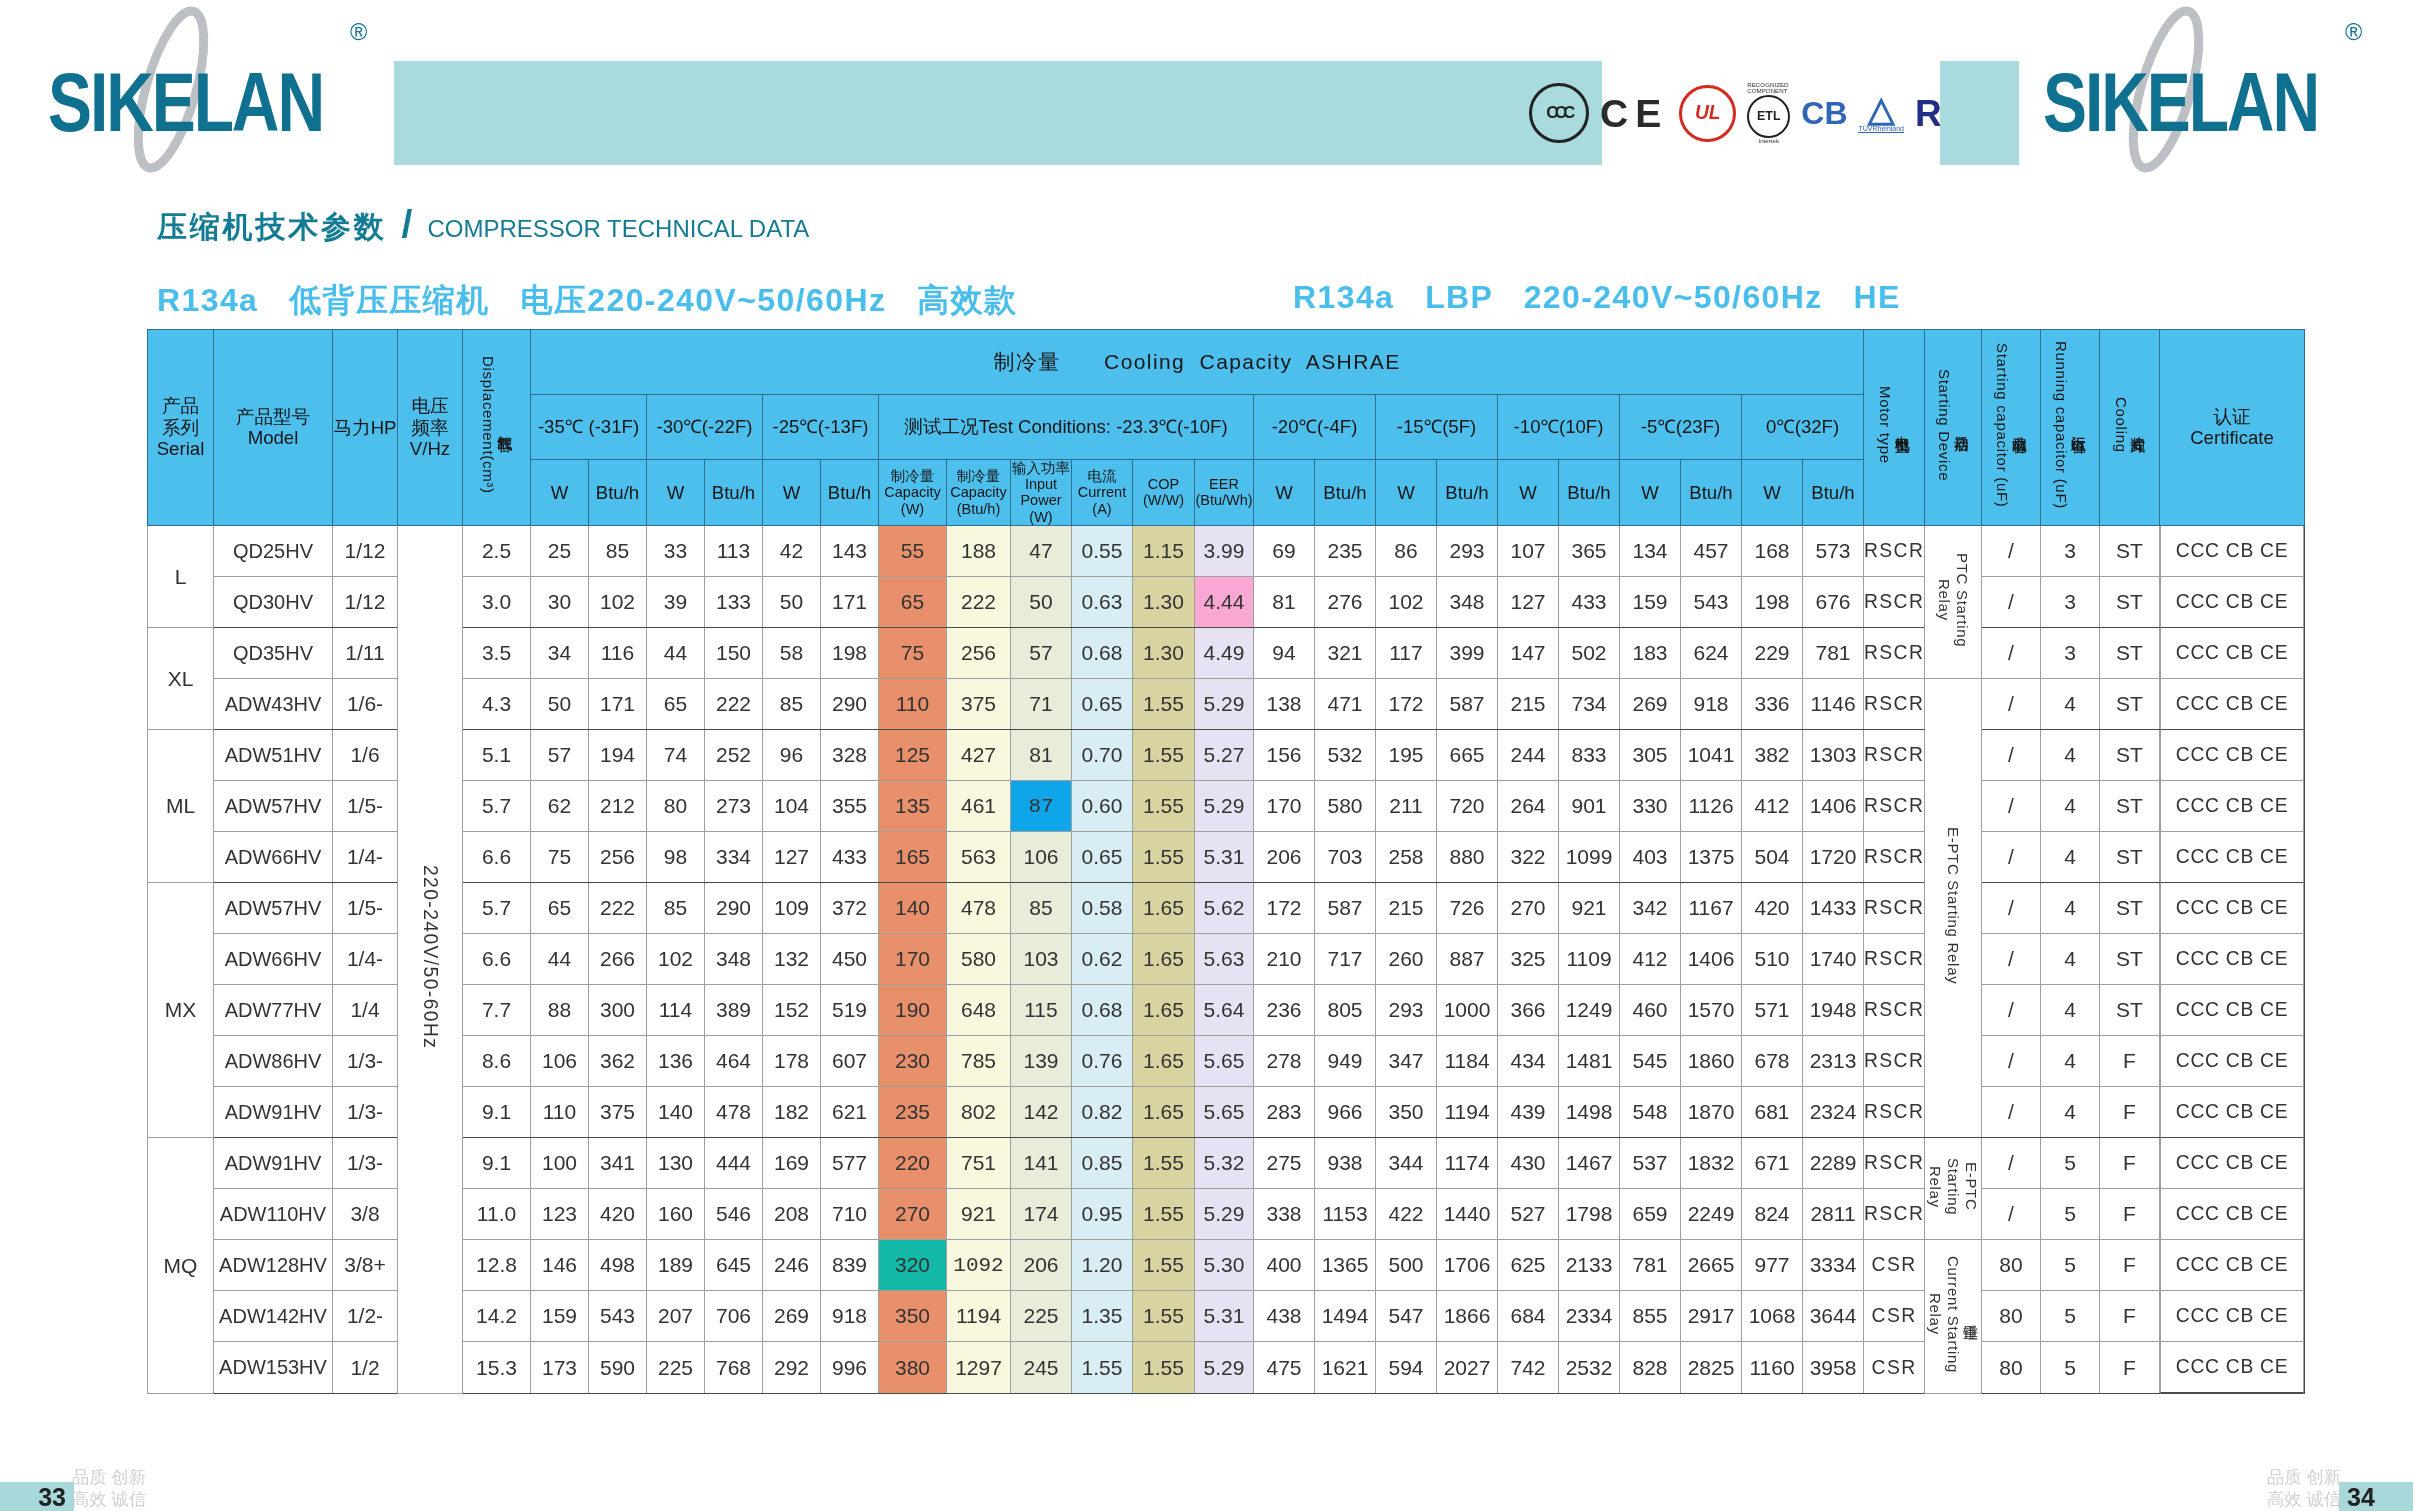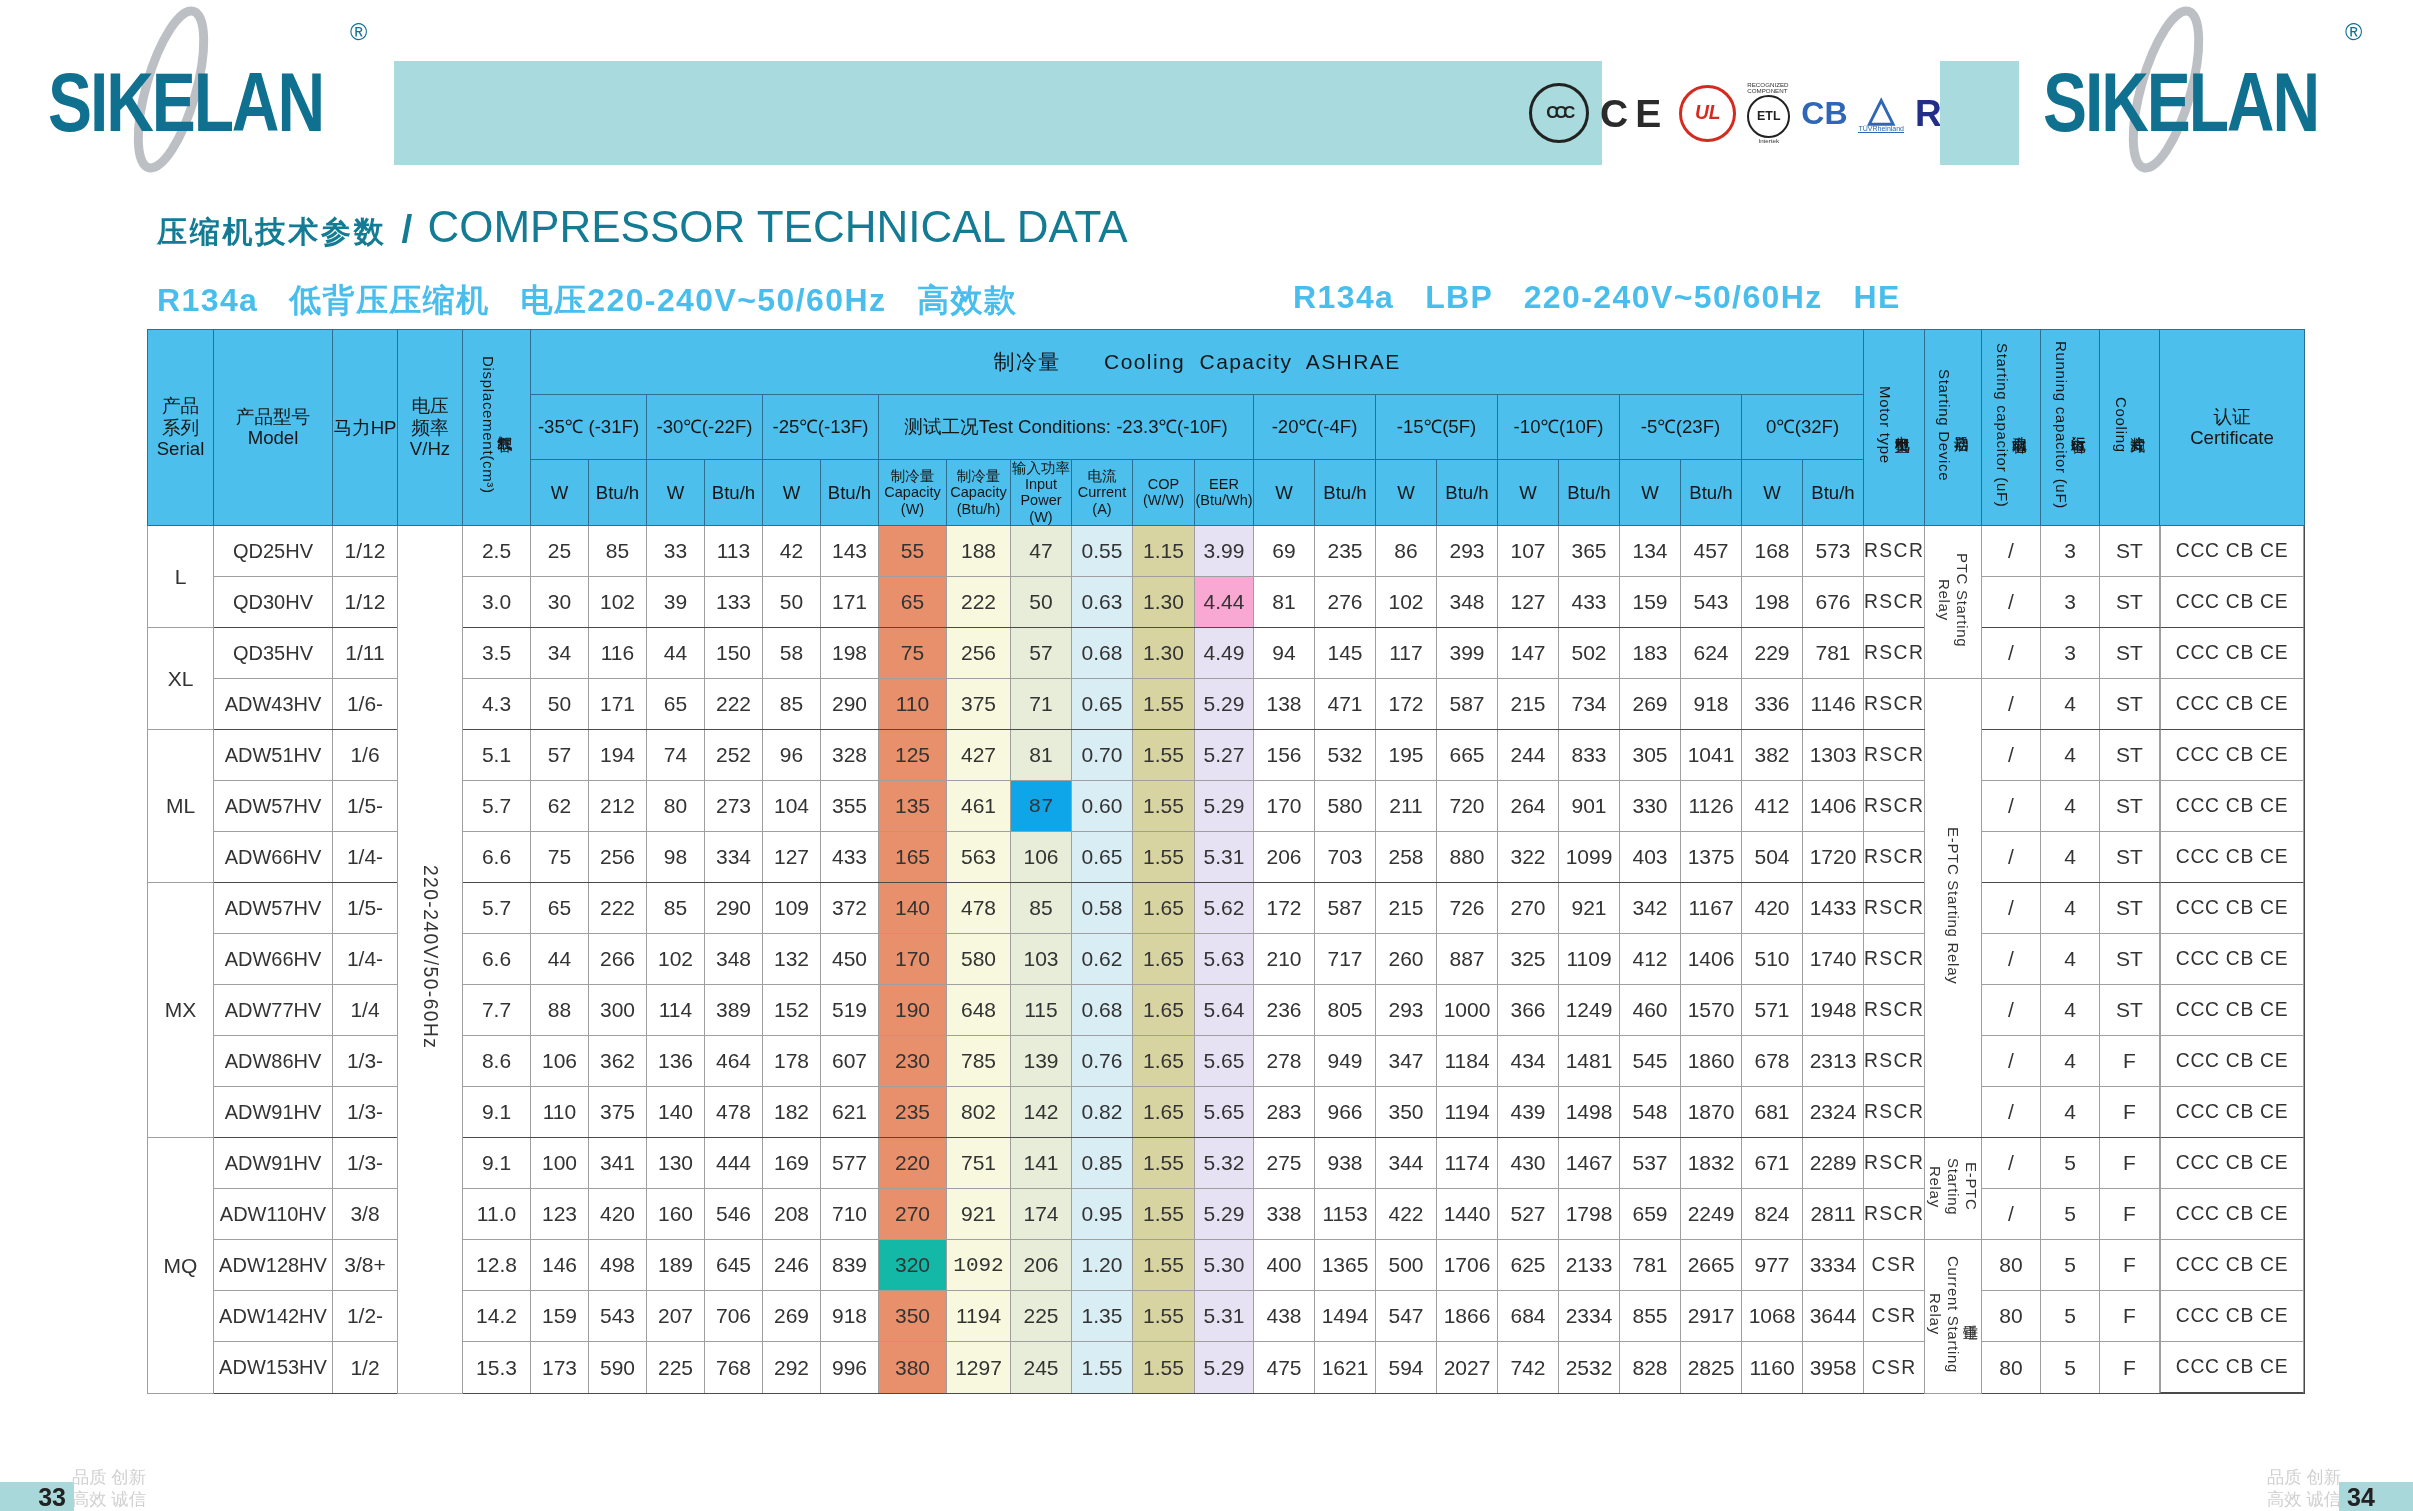--- a/index.html
+++ b/index.html
@@ -30,21 +30,21 @@
   .logo .swoosh{position:absolute;left:61px;top:-21px;}
   .logo .logo-text{
     position:absolute;left:0;top:48px;font-size:66px;font-weight:700;color:#10708f;
     letter-spacing:-2.1px;transform:scaleY(1.25);transform-origin:top left;white-space:nowrap;
   }
   .logo .reg{position:absolute;left:302px;top:12.4px;font-size:23.5px;color:#10708f;font-weight:400;}
   
   .title-row{position:absolute;left:157px;top:202px;display:flex;align-items:baseline;gap:15px;}
   .title-zh{font-size:30px;font-weight:700;color:#137b93;letter-spacing:2.8px;}
   .title-sep{font-size:39px;font-weight:700;color:#137b93;}
-  .title-en{font-size:44px;font-weight:400;color:#137b93;letter-spacing:0px;}
+  .title-en{font-size:24px;font-weight:400;color:#137b93;letter-spacing:0px;}
   .subtitle-left{position:absolute;left:157px;top:279px;font-size:32px;font-weight:700;color:#49beec;letter-spacing:1.4px;white-space:pre;}
   .subtitle-right{position:absolute;left:1293px;top:279px;font-size:32px;font-weight:700;color:#49beec;letter-spacing:1.4px;white-space:pre;}
   
   .tbl-wrap{position:absolute;left:147px;top:329px;width:2153px;}
   table{border-collapse:collapse;table-layout:fixed;width:2153px;}
   th,td{padding:0;overflow:hidden;text-align:center;vertical-align:middle;}
   thead th{
     background:#4cbfed;color:#161616;font-weight:400;
     border:0.7px solid #2e6e90;font-size:18.6px;line-height:1.15;white-space:pre-line;
   }
@@ -328,21 +328,21 @@
           <td>150</td>
           <td>58</td>
           <td>198</td>
           <td style="background: rgb(232, 144, 108);">75</td>
           <td style="background: rgb(248, 248, 222);">256</td>
           <td style="background: rgb(231, 237, 216);">57</td>
           <td style="background: rgb(217, 237, 244);">0.68</td>
           <td style="background: rgb(216, 212, 162);">1.30</td>
           <td style="background: rgb(231, 226, 243);">4.49</td>
           <td>94</td>
-          <td>145</td>
+          <td>321</td>
           <td>117</td>
           <td>399</td>
           <td>147</td>
           <td>502</td>
           <td>183</td>
           <td>624</td>
           <td>229</td>
           <td>781</td>
           <td class="motor">RSCR</td>
           <td>/</td>

